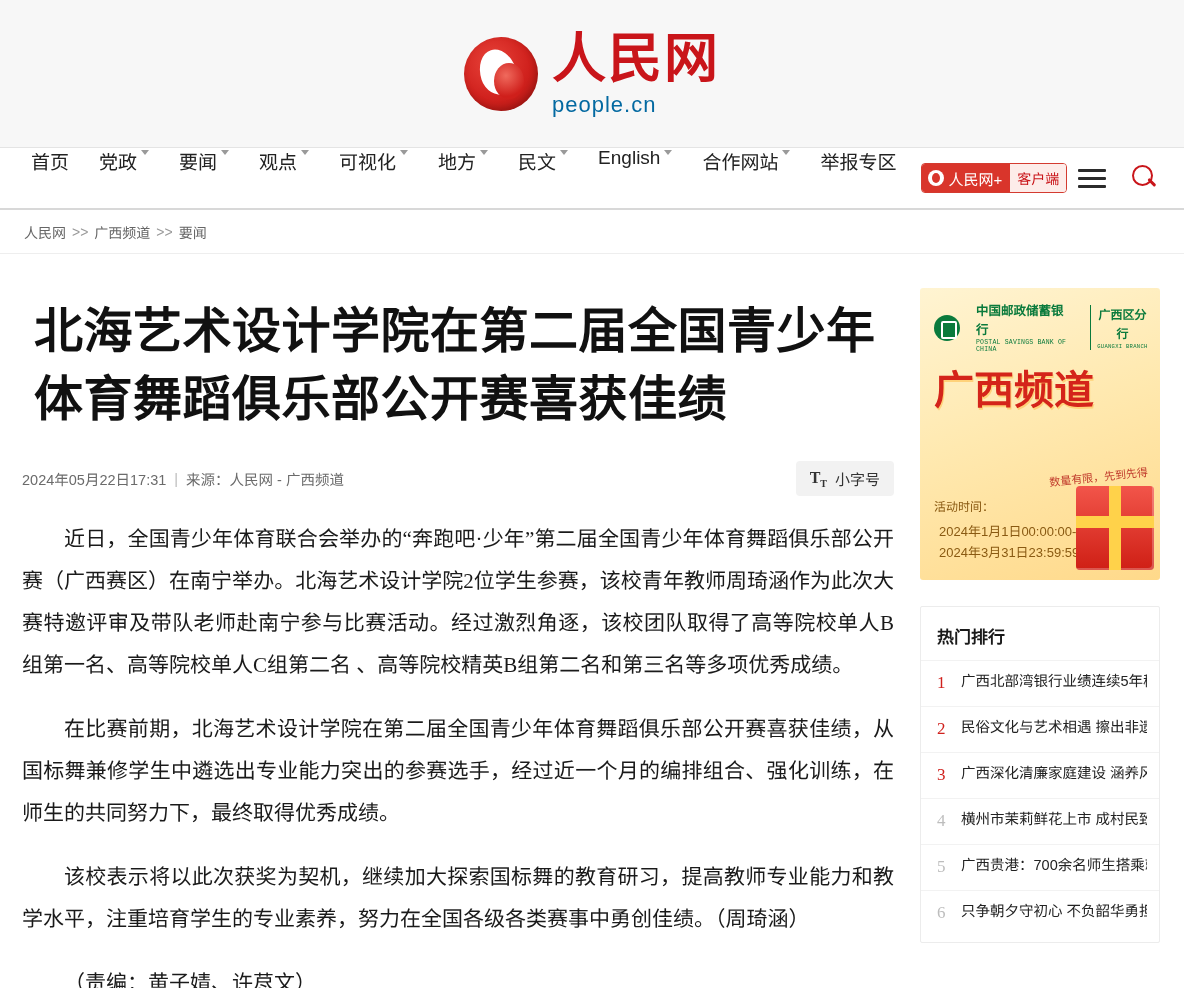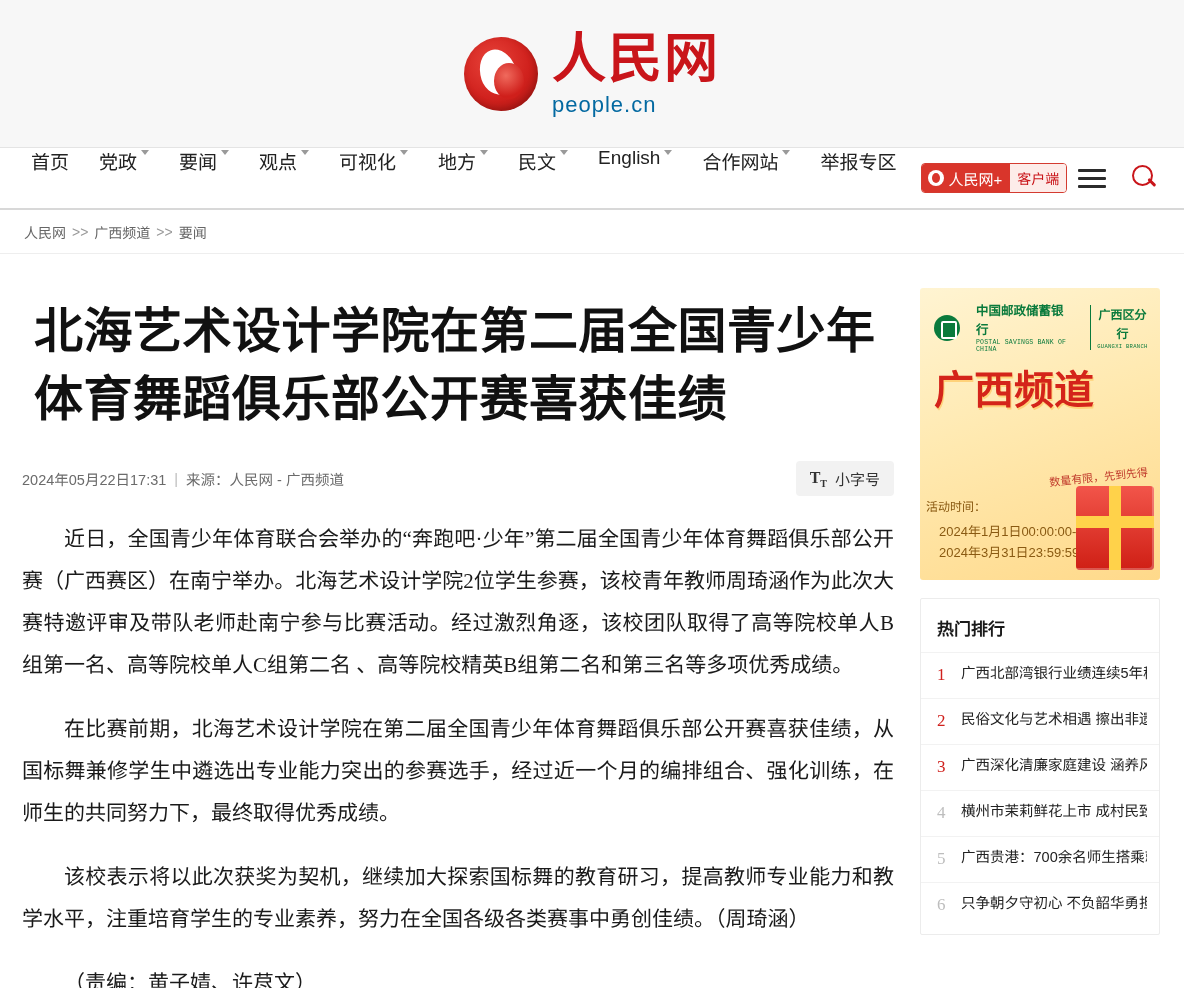--- a/index.html
+++ b/index.html
@@ -306,21 +306,21 @@
   .ad-sub {
     position: absolute;
     right: 12px; bottom: 96px;
     font-size: 11px;
     color: #c0392b;
     transform: rotate(-6deg);
     font-family: "Liberation Serif", "DejaVu Serif", serif;
   }
   .ad-time-label {
     position: absolute;
-    left: 6px; bottom: 66px;
+    left: 14px; bottom: 66px;
     font-size: 12px;
     color: #8a5a12;
   }
   .ad-time-val {
     position: absolute;
     left: 19px; bottom: 16px;
     font-size: 13px;
     color: #8a5a12;
     line-height: 1.6;
   }
@@ -340,21 +340,21 @@
     background: #ffd24a;
   }
   .ad-gift::after {
     content: "";
     position: absolute;
     left: 0; top: 30px; width: 100%; height: 12px;
     background: #ffd24a;
   }
 
   .rank-card {
-    margin-top: 18px;
+    margin-top: 26px;
     width: 240px;
     border: 1px solid #ececec;
     border-radius: 2px;
     padding: 16px 0 6px 0;
     background: #fff;
   }
   .rank-title {
     font-size: 17px;
     font-weight: 700;
     color: #1a1a1a;

